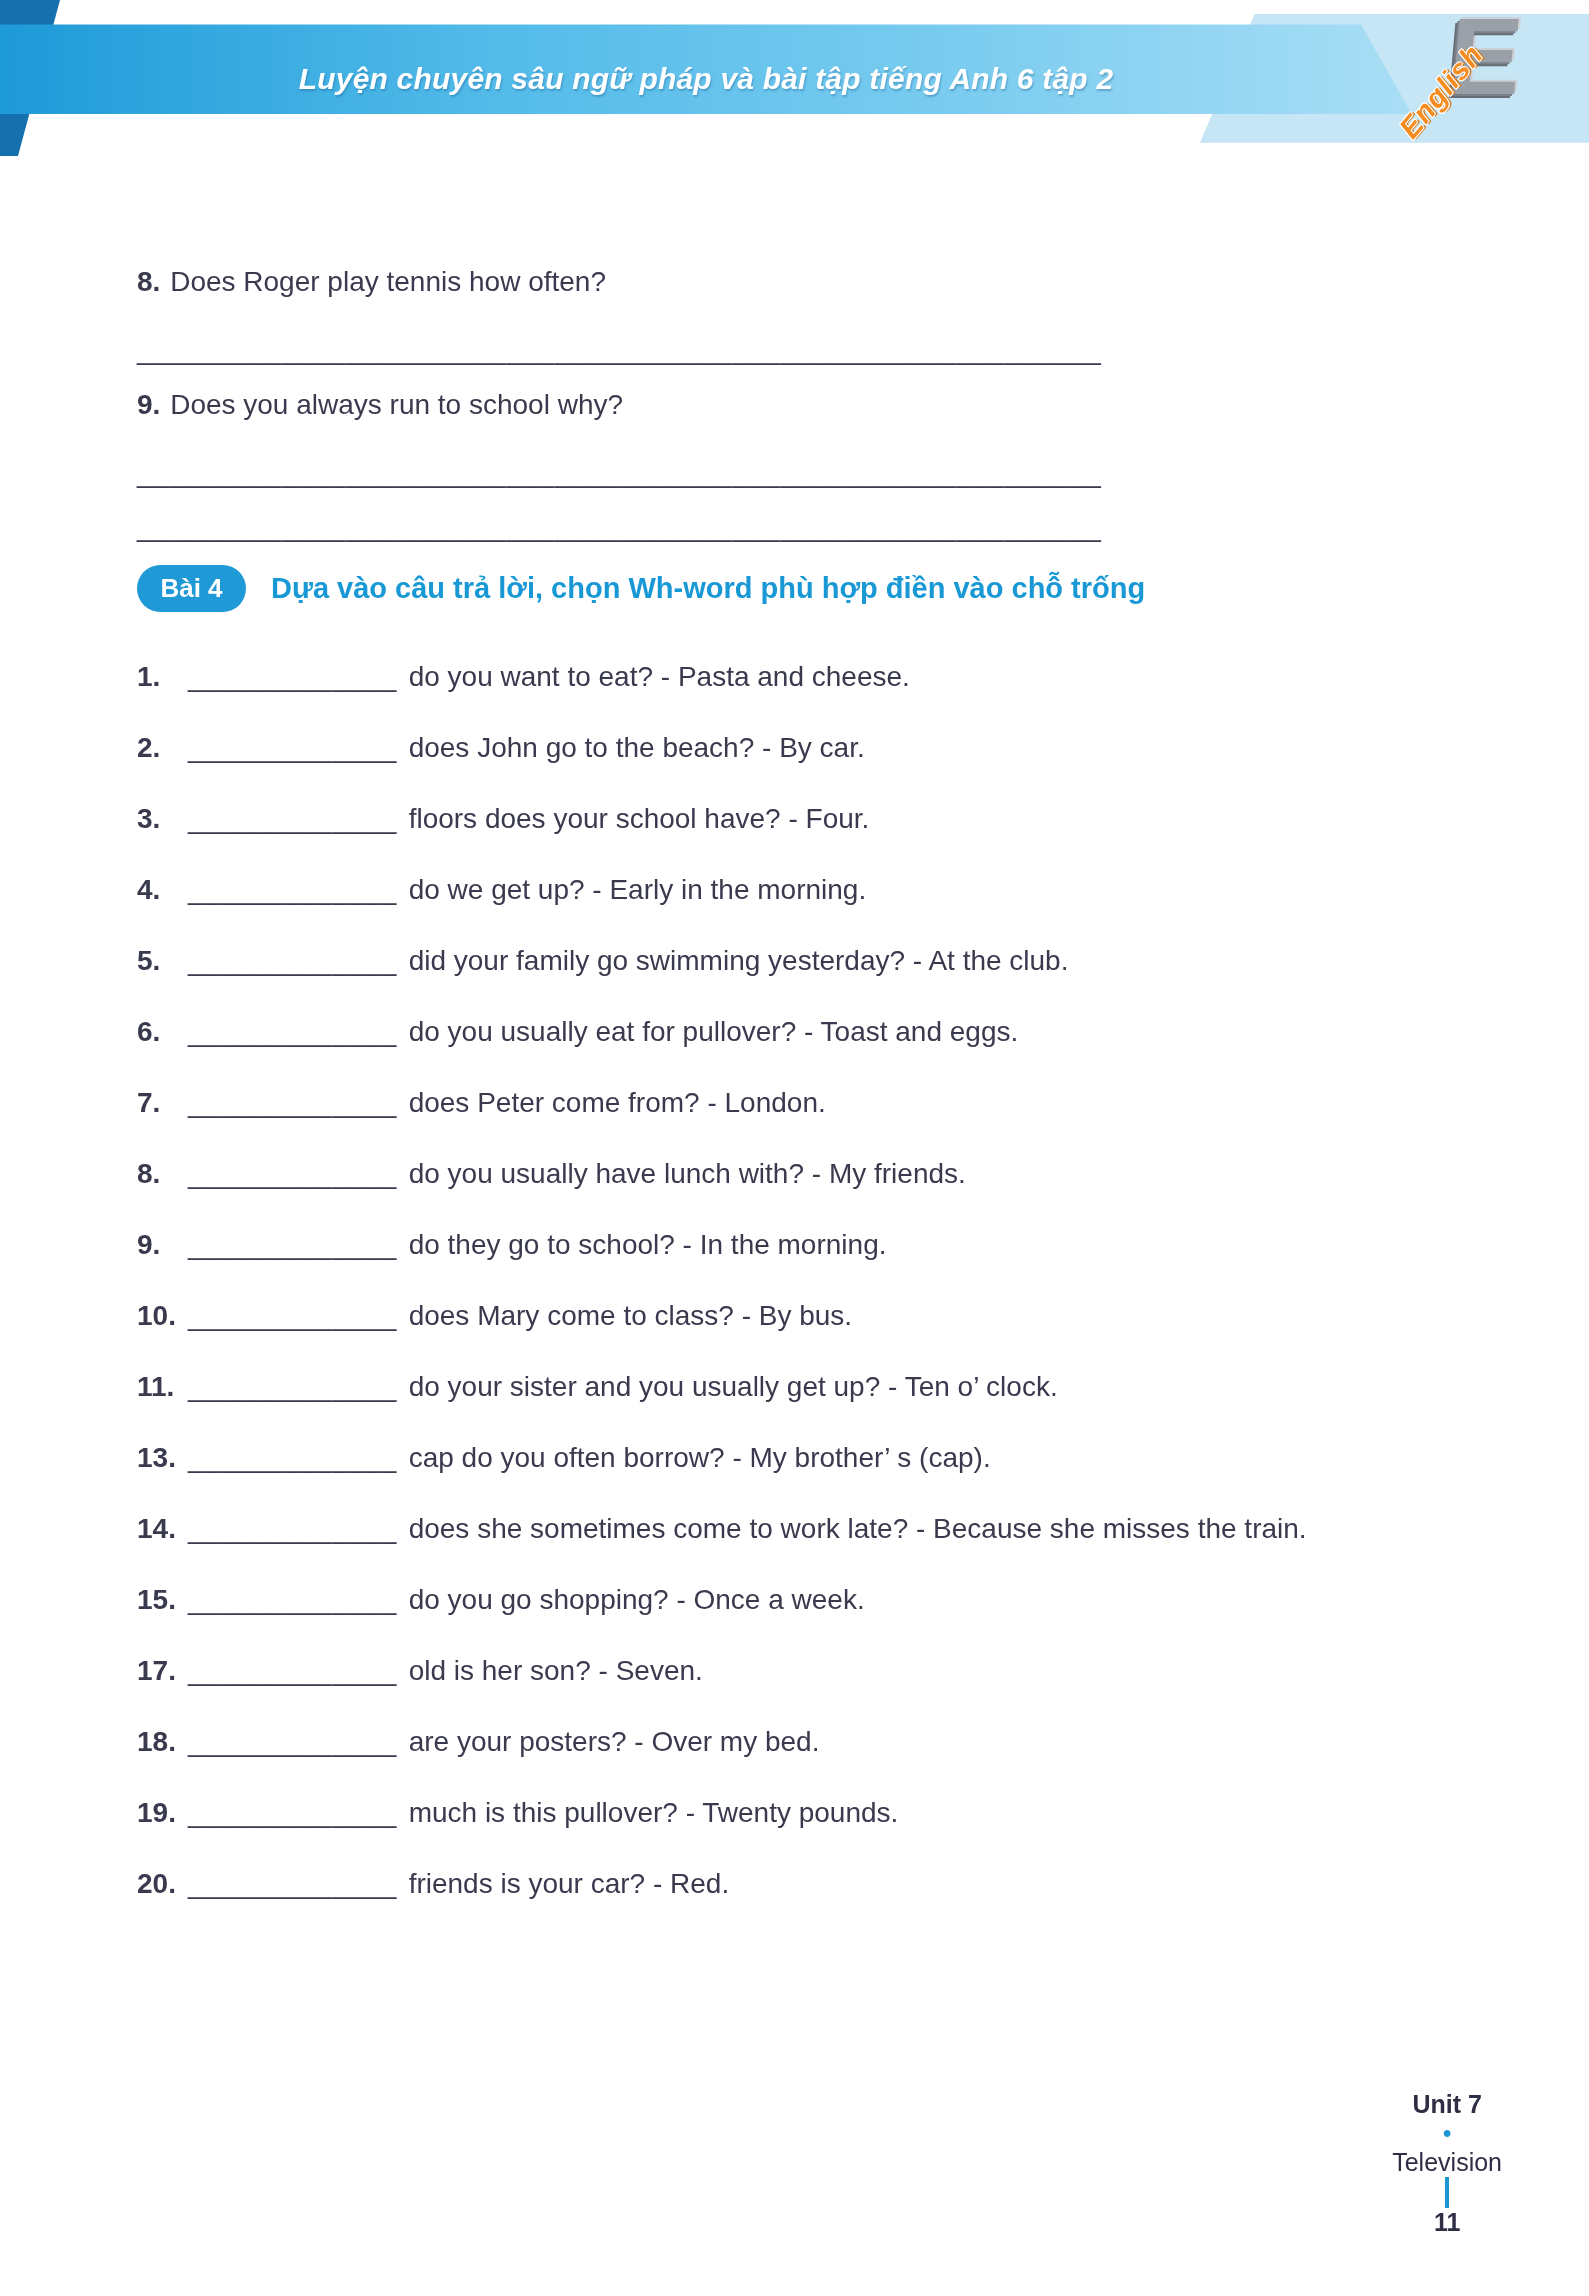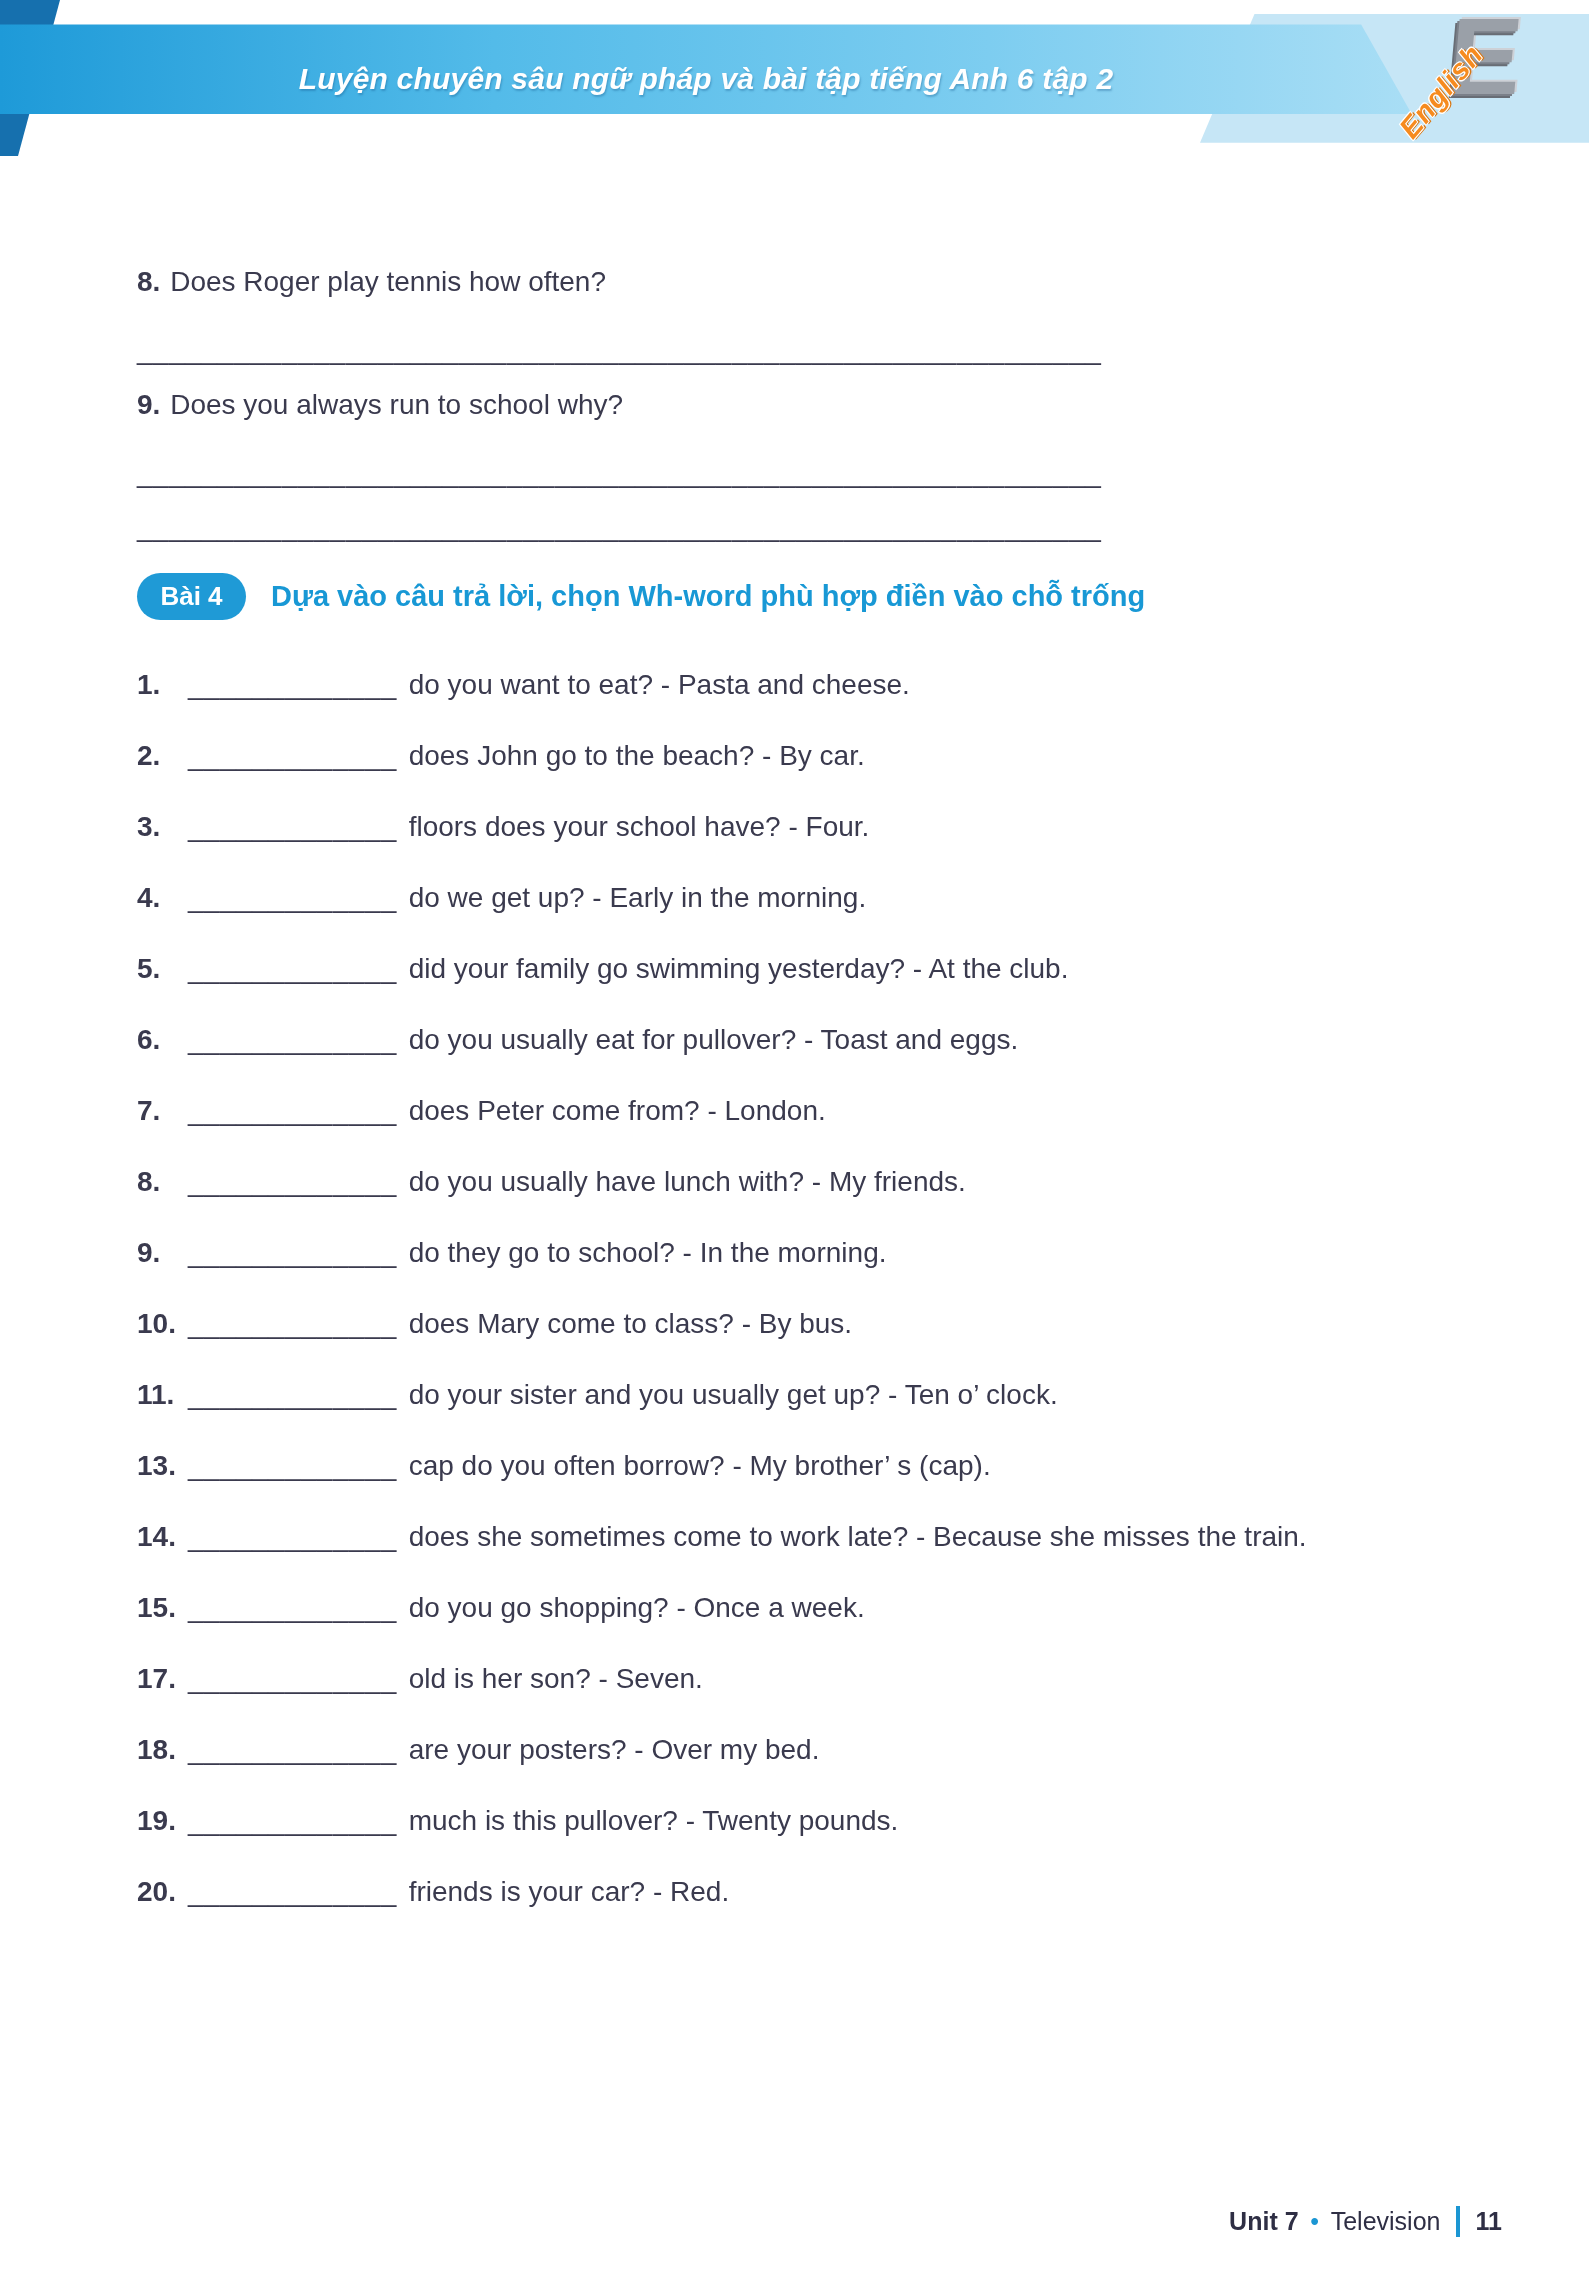--- a/index.html
+++ b/index.html
@@ -53,35 +53,35 @@
     letter-spacing:1px;
   }
 
   
   .content{position:absolute;top:166px;left:137px;right:88px;padding-top:98px;font-size:28px;line-height:35px;}
   .q-line{margin:0 0 33px 0;}
   .q-line .num{font-weight:bold;margin-right:9.8px;}
   .blank-line{margin:0 0 19.5px 0;letter-spacing:0.5px;white-space:nowrap;}
   .q-block:last-child .blank-line{margin-bottom:0;}
 
-  .ex-header{margin-top:29px;margin-bottom:47px;display:flex;align-items:center;}
+  .ex-header{margin-top:21px;margin-bottom:47px;display:flex;align-items:center;}
   .badge{
     background:#1f9ad6;color:#ffffff;font-weight:bold;font-size:26px;
     padding:5.9px 23.4px;border-radius:23.4px;display:inline-block;
   }
   .ex-title{color:#1898d5;font-weight:bold;font-size:29px;margin-left:25px;}
 
   .item{margin:0 0 36px 0;white-space:nowrap;}
   .item .num{font-weight:bold;display:inline-block;min-width:51px;}
   .item .blank{margin-right:11.7px;letter-spacing:0.5px;}
 
   
   .footer{
     position:absolute;right:88px;bottom:60px;
-    display:flex;align-items:center;font-size:25px;color:#2e2e44;
+    display:flex;align-items:center;font-size:25px;color:#2e2e44;flex-direction:column;
   }
   .footer .unit{font-weight:bold;}
   .footer .bullet{color:#1b96d3;margin:0 11.7px;font-size:25px;}
   .footer .divider{width:3.9px;height:31px;background:#1b96d3;margin:0 15.6px;}
   .footer .pagenum{font-weight:600;}
 </style>
 </head>
 <body>
 
 <div class="page">

